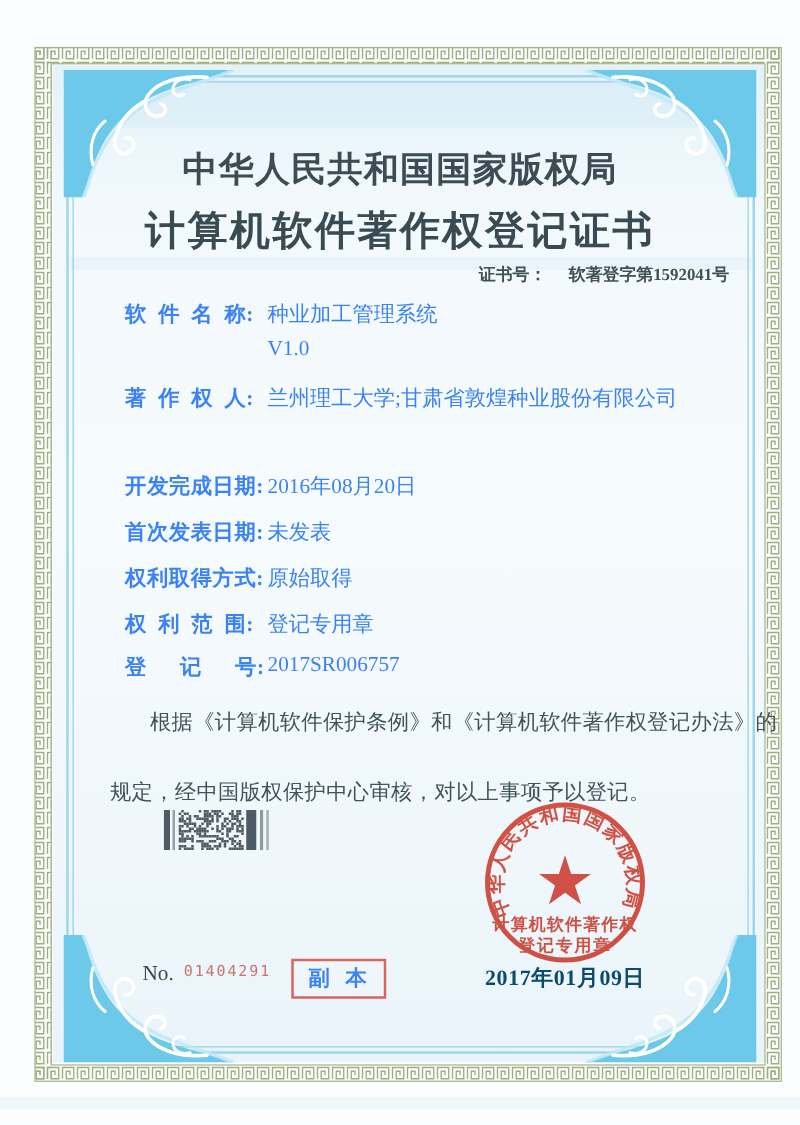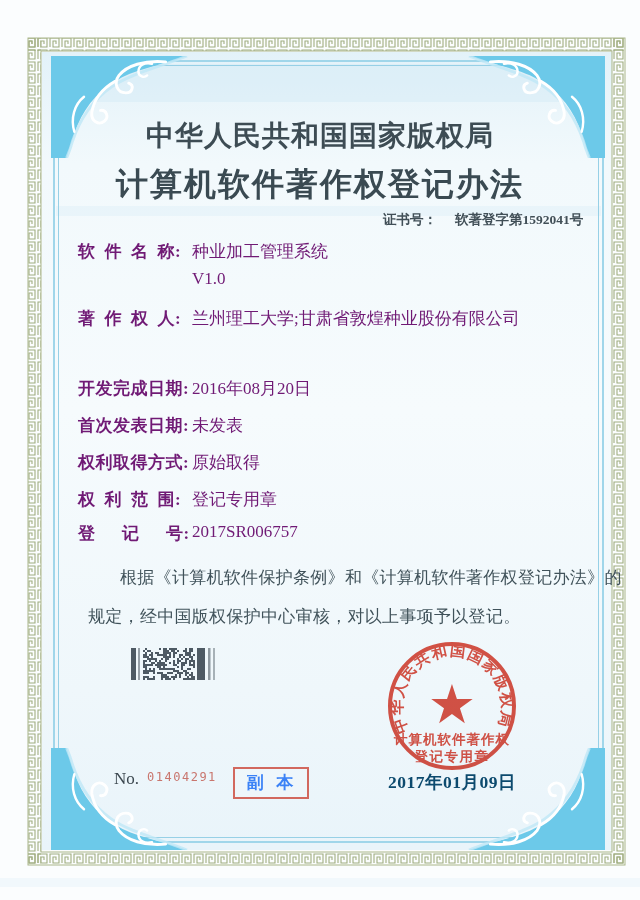--- a/index.html
+++ b/index.html
@@ -51,30 +51,30 @@
     position: absolute; left: 0; right: 0; top: 163px;
     text-align: center; font-size: 32px; font-weight: bold;
     letter-spacing: 2px; color: #3a4a52;
   }
   .cert-no-line {
     position: absolute; left: 383px; top: 211px;
     font-size: 13.5px; font-weight: bold; color: #414f57;
   }
   .cert-no-line .val { margin-left: 18px; }
 
-  .field-row { position: absolute; left: 78px; font-size: 17px; color: #701a75; width: 500px; text-decoration: underline; }
+  .field-row { position: absolute; left: 100px; font-size: 17px; color: #3b82f6; width: 500px; text-decoration: underline; }
   .field-row .lbl { display: inline-block; width: 114px; vertical-align: top; font-weight: bold; letter-spacing: .5px; }
   .field-row .valwrap { display: inline-block; vertical-align: top; }
   .field-row .val2 { margin-top: 6px; }
   .r0 { top: 240px; } .r1 { top: 307px; } .r2 { top: 377px; }
   .r3 { top: 414px; } .r4 { top: 451px; } .r5 { top: 488px; } .r6 { top: 522px; }
 
   .statement { position: absolute; font-size: 17px; color: #40525a; letter-spacing: .3px; }
   .st1 { left: 120px; top: 566px; }
-  .st2 { left: 88px;  top: 605px; }
+  .st2 { left: 88px;  top: 622px; }
 
   .barcode-box { position: absolute; left: 131px; top: 647px; width: 97px; height: 34px; z-index: 2; }
 
   .serial-row { position: absolute; left: 114px; top: 769px; display: flex; align-items: flex-start; z-index: 4; }
   .serial-prefix { font-size: 17px; color: #3c4850; }
   .serial-number { font-family: "DejaVu Sans Mono", monospace; font-size: 12px; letter-spacing: 1.5px; color: #c9766e; margin-left: 8px; margin-top: 1px; }
   .copy-stamp {
     margin-left: 16px; margin-top: -2px;
     border: 2px solid #d2685e; color: #3b82f6;
     font-size: 17px; font-weight: bold; padding: 2px 12px 3px 12px;
@@ -139,21 +139,21 @@
   <svg class="corner br" viewBox="0 0 140 105" aria-hidden="true">
     <path d="M0,0 L140,0 C112,10 84,14 66,26 C46,38 32,56 24,80 C20,92 18,98 16,105 L0,105 Z" fill="#6cc9e9"></path>
     <path d="M140,0 C110,12 82,18 62,32 C42,46 30,64 22,88 C20,96 18,100 16,105" fill="none" stroke="#bfe7f6" stroke-width="3" opacity=".8"></path>
     <path d="M118,6 C96,4 78,10 70,20 C64,28 68,38 77,38 C84,38 86,30 80,28" fill="none" stroke="#ffffff" stroke-width="3" stroke-linecap="round"></path>
     <path d="M66,26 C52,34 44,46 42,58 C41,67 49,72 55,67 C60,63 57,55 51,56" fill="none" stroke="#ffffff" stroke-width="3" stroke-linecap="round"></path>
     <path d="M24,78 C20,64 24,50 34,42" fill="none" stroke="#ffffff" stroke-width="2.5" stroke-linecap="round"></path>
     <path d="M104,8 C96,6 90,10 90,16 C90,21 96,23 99,20" fill="none" stroke="#ffffff" stroke-width="2.5" stroke-linecap="round"></path>
   </svg>
 
   <div class="authority">中华人民共和国国家版权局</div>
-  <div class="cert-title">计算机软件著作权登记办法</div>
+  <div class="cert-title">计算机软件著作权登记证书</div>
   <div class="cert-no-line">
     <span>证书号：</span><span class="val">软著登字第1592041号</span>
   </div>
 
   <div class="field-row r0">
     <span class="lbl">软 件 名 称:</span><span class="valwrap"><div>种业加工管理系统</div><div class="val2">V1.0</div></span>
   </div>
   <div class="field-row r1">
     <span class="lbl">著 作 权 人:</span><span class="valwrap">兰州理工大学;甘肃省敦煌种业股份有限公司</span>
   </div>

